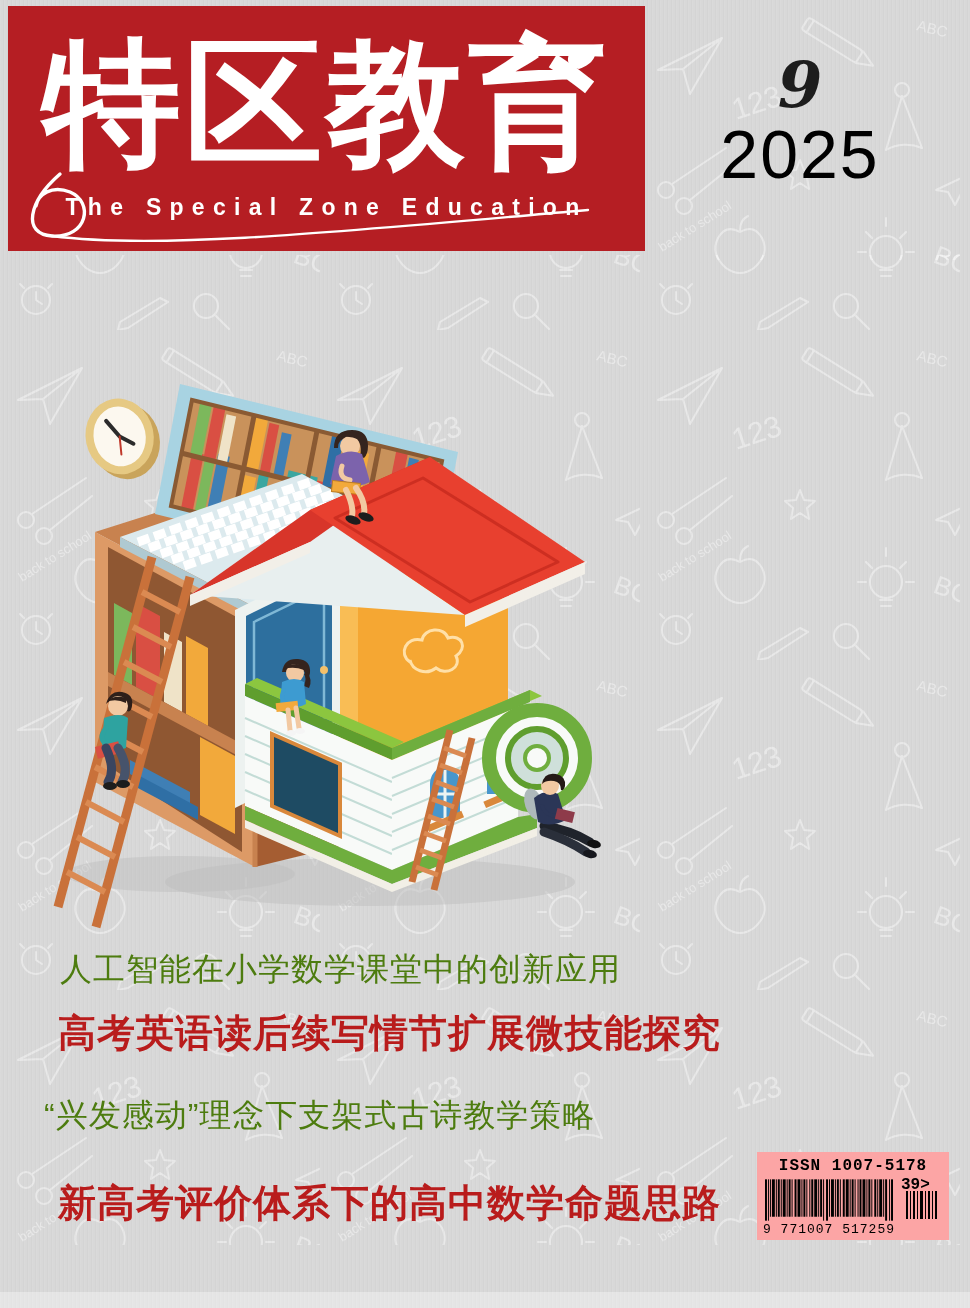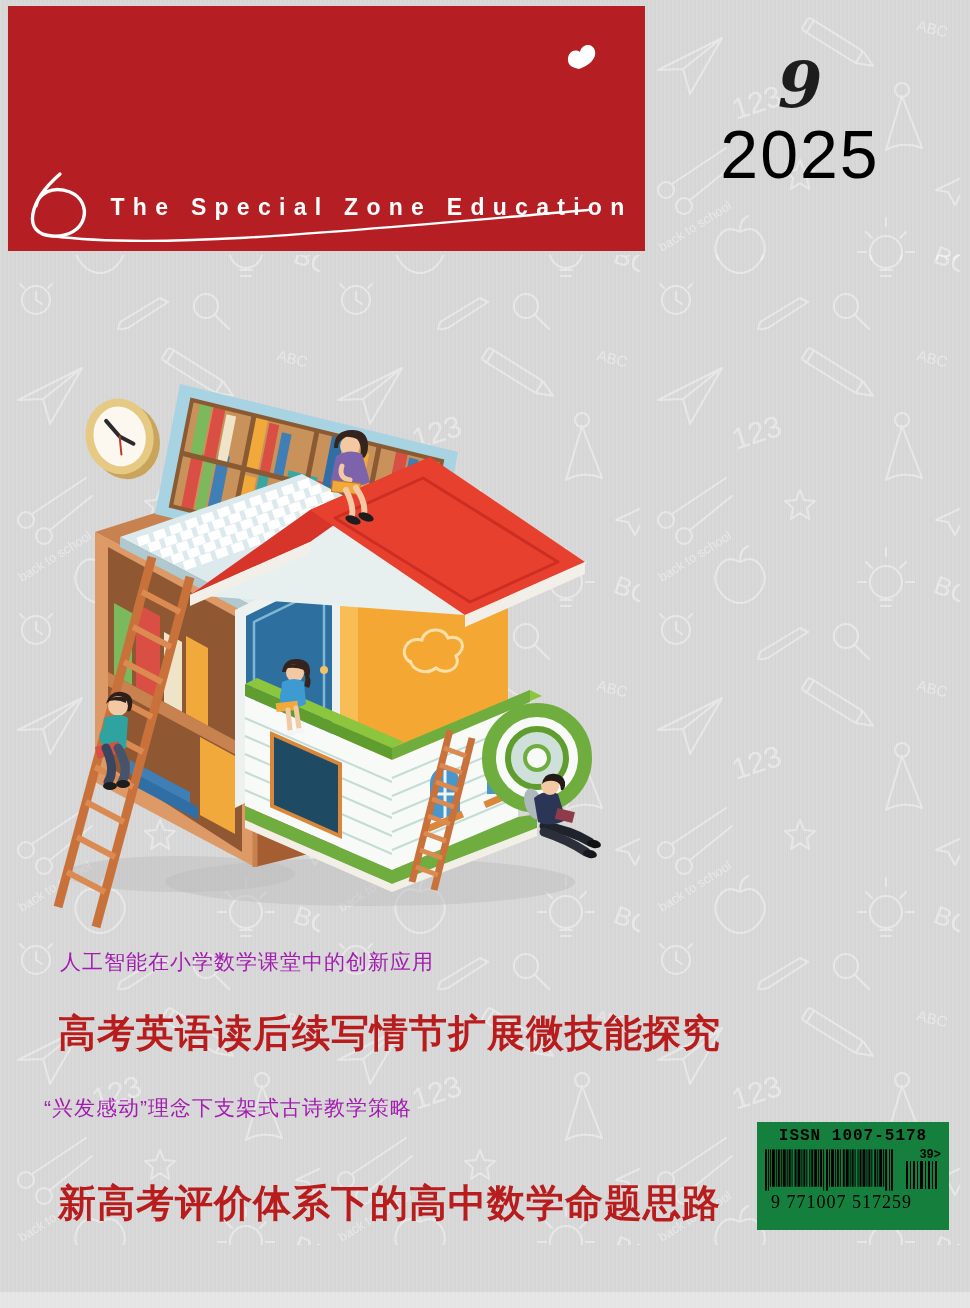--- a/index.html
+++ b/index.html
@@ -9,50 +9,50 @@
      background:repeating-linear-gradient(90deg, rgba(255,255,255,.05) 0 1px, rgba(0,0,0,0) 1px 3px, rgba(0,0,0,.02) 3px 4px);}
   .bg-doodles{position:absolute;inset:0;z-index:0;}
   .bottom-strip{position:absolute;left:0;bottom:0;width:100%;height:16px;background:rgba(255,255,255,.35);z-index:1;}
 
   
   .banner{position:absolute;left:8px;top:6px;width:637px;height:245px;background:#b51e23;z-index:3;}
   .banner .swirl{position:absolute;left:0;top:0;width:100%;height:100%;}
   .title-cn{position:absolute;left:0;top:22px;width:100%;text-align:center;color:#fff;
             font-size:138px;font-weight:800;letter-spacing:4px;line-height:150px;white-space:nowrap;}
   .title-en{position:absolute;left:0;top:188px;width:100%;text-align:center;color:#fff;
-            font-size:23px;font-weight:700;letter-spacing:.36em;white-space:nowrap;padding-left:45px;}
+            font-size:23px;font-weight:700;letter-spacing:.36em;white-space:nowrap;}
 
   
   .issue-block{position:absolute;left:695px;top:48px;width:210px;text-align:center;z-index:3;}
   .issue-number{font-family:"DejaVu Serif","Liberation Serif",serif;font-style:italic;font-weight:700;
                 font-size:64px;line-height:74px;color:#1d1d1d;}
   .issue-year{font-size:68px;line-height:64px;font-weight:500;color:#000000;letter-spacing:2px;}
   .issue-total{font-size:27px;color:#1f1f1f;margin-top:12px;letter-spacing:1px;}
 
   
   .illustration{position:absolute;left:40px;top:362px;width:580px;height:575px;z-index:2;}
 
   
   .headline{position:absolute;z-index:3;white-space:nowrap;}
-  .headline.sans{font-family:"Liberation Sans",sans-serif;font-weight:500;font-size:21px;color:#a21caf;letter-spacing:1px;}
+  .headline.sans{font-family:"Liberation Sans",sans-serif;font-weight:500;font-size:32px;color:#4d7c0f;letter-spacing:1px;}
   .headline.serif{font-family:"Liberation Serif","DejaVu Serif",serif;font-weight:700;font-size:38px;color:#b91c1c;letter-spacing:1px;}
   .h1{left:60px;top:948px;}
   .h2{left:58px;top:1008px;}
   .h3{left:44px;top:1094px;}
   .h4{left:58px;top:1178px;}
 
   
-  .barcode-box{position:absolute;left:757px;top:1122px;width:192px;height:108px;background:#15803d;z-index:3;}
+  .barcode-box{position:absolute;left:757px;top:1152px;width:192px;height:88px;background:#fca5a5;z-index:3;}
   .issn{font-family:"Liberation Mono","DejaVu Sans Mono",monospace;font-weight:700;font-size:16px;
         letter-spacing:1px;text-align:center;color:#000;margin-top:5px;}
   .bars-row{position:absolute;left:8px;top:27px;display:flex;align-items:flex-start;}
   .addon-col{margin-left:8px;width:42px;text-align:center;}
-  .addon-label{font-family:"Liberation Mono","DejaVu Sans Mono",monospace;font-size:12px;font-weight:700;line-height:12px;text-align:right;padding-right:2px;}
-  .barcode-digits{position:absolute;left:6px;top:70px;font-family:Liberation Serif, serif;
-        font-size:18px;letter-spacing:1px;color:#000;margin-left:8px;}
+  .addon-label{font-family:"Liberation Mono","DejaVu Sans Mono",monospace;font-size:16px;font-weight:700;line-height:12px;text-align:left;padding-right:2px;}
+  .barcode-digits{position:absolute;left:6px;top:70px;font-family:Liberation Mono, monospace;
+        font-size:13px;letter-spacing:1px;color:#000;}
 </style>
 </head>
 <body>
 
 <div class="cover">
 
   <svg class="bg-doodles" width="970" height="1308">
     <defs>
       <pattern id="doodles" width="320" height="330" patternUnits="userSpaceOnUse">
         <g stroke="#ffffff" fill="none" stroke-width="2" opacity="0.42" stroke-linecap="round" stroke-linejoin="round">
@@ -91,20 +91,21 @@
           <text x="22" y="252" font-size="13" fill="#ffffff" stroke="none" transform="rotate(-32 22 252)">back to school</text>
           <text x="292" y="262" font-size="26" fill="#ffffff" stroke="none" transform="rotate(20 292 262)">BC</text>
         </g>
       </pattern>
     </defs>
     <rect x="0" y="255" width="970" height="990" fill="url(#doodles)"></rect>
     <rect x="650" y="0" width="320" height="260" fill="url(#doodles)"></rect>
   </svg>
 
   <header class="banner">
+    <div class="title-cn">特区教育</div>
     <svg class="swirl" viewBox="0 0 637 245">
       <path d="M52,168 C20,196 14,228 44,230 C80,232 86,196 62,186 C44,179 30,188 28,200" fill="none" stroke="#ffffff" stroke-width="3.4" stroke-linecap="round"></path>
       <path d="M44,230 C150,244 330,226 580,204" fill="none" stroke="#ffffff" stroke-width="2.4" stroke-linecap="round"></path>
       <path d="M561,58 c-4,-9 4,-17 11,-12 c2,-9 13,-9 15,-1 c2,9 -9,16 -16,18 c-4,-1 -8,-2 -10,-5 z" fill="#ffffff"></path>
     </svg>
     <div class="title-en">The Special Zone Education</div>
   </header>
 
   <div class="issue-block">
     <div class="issue-number">9</div>

